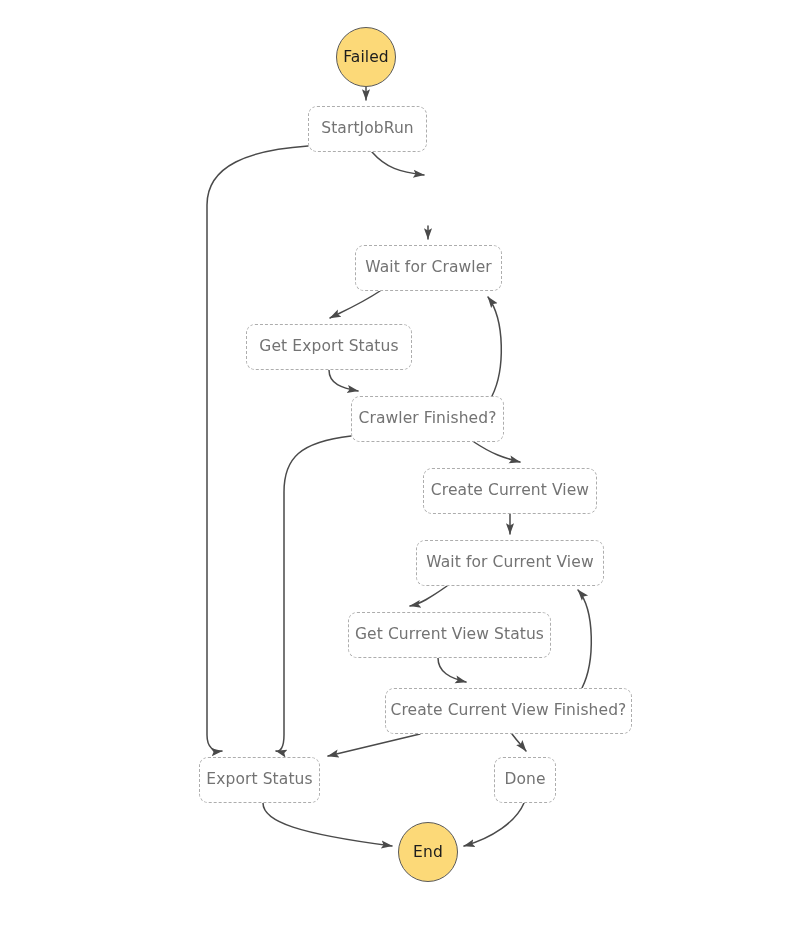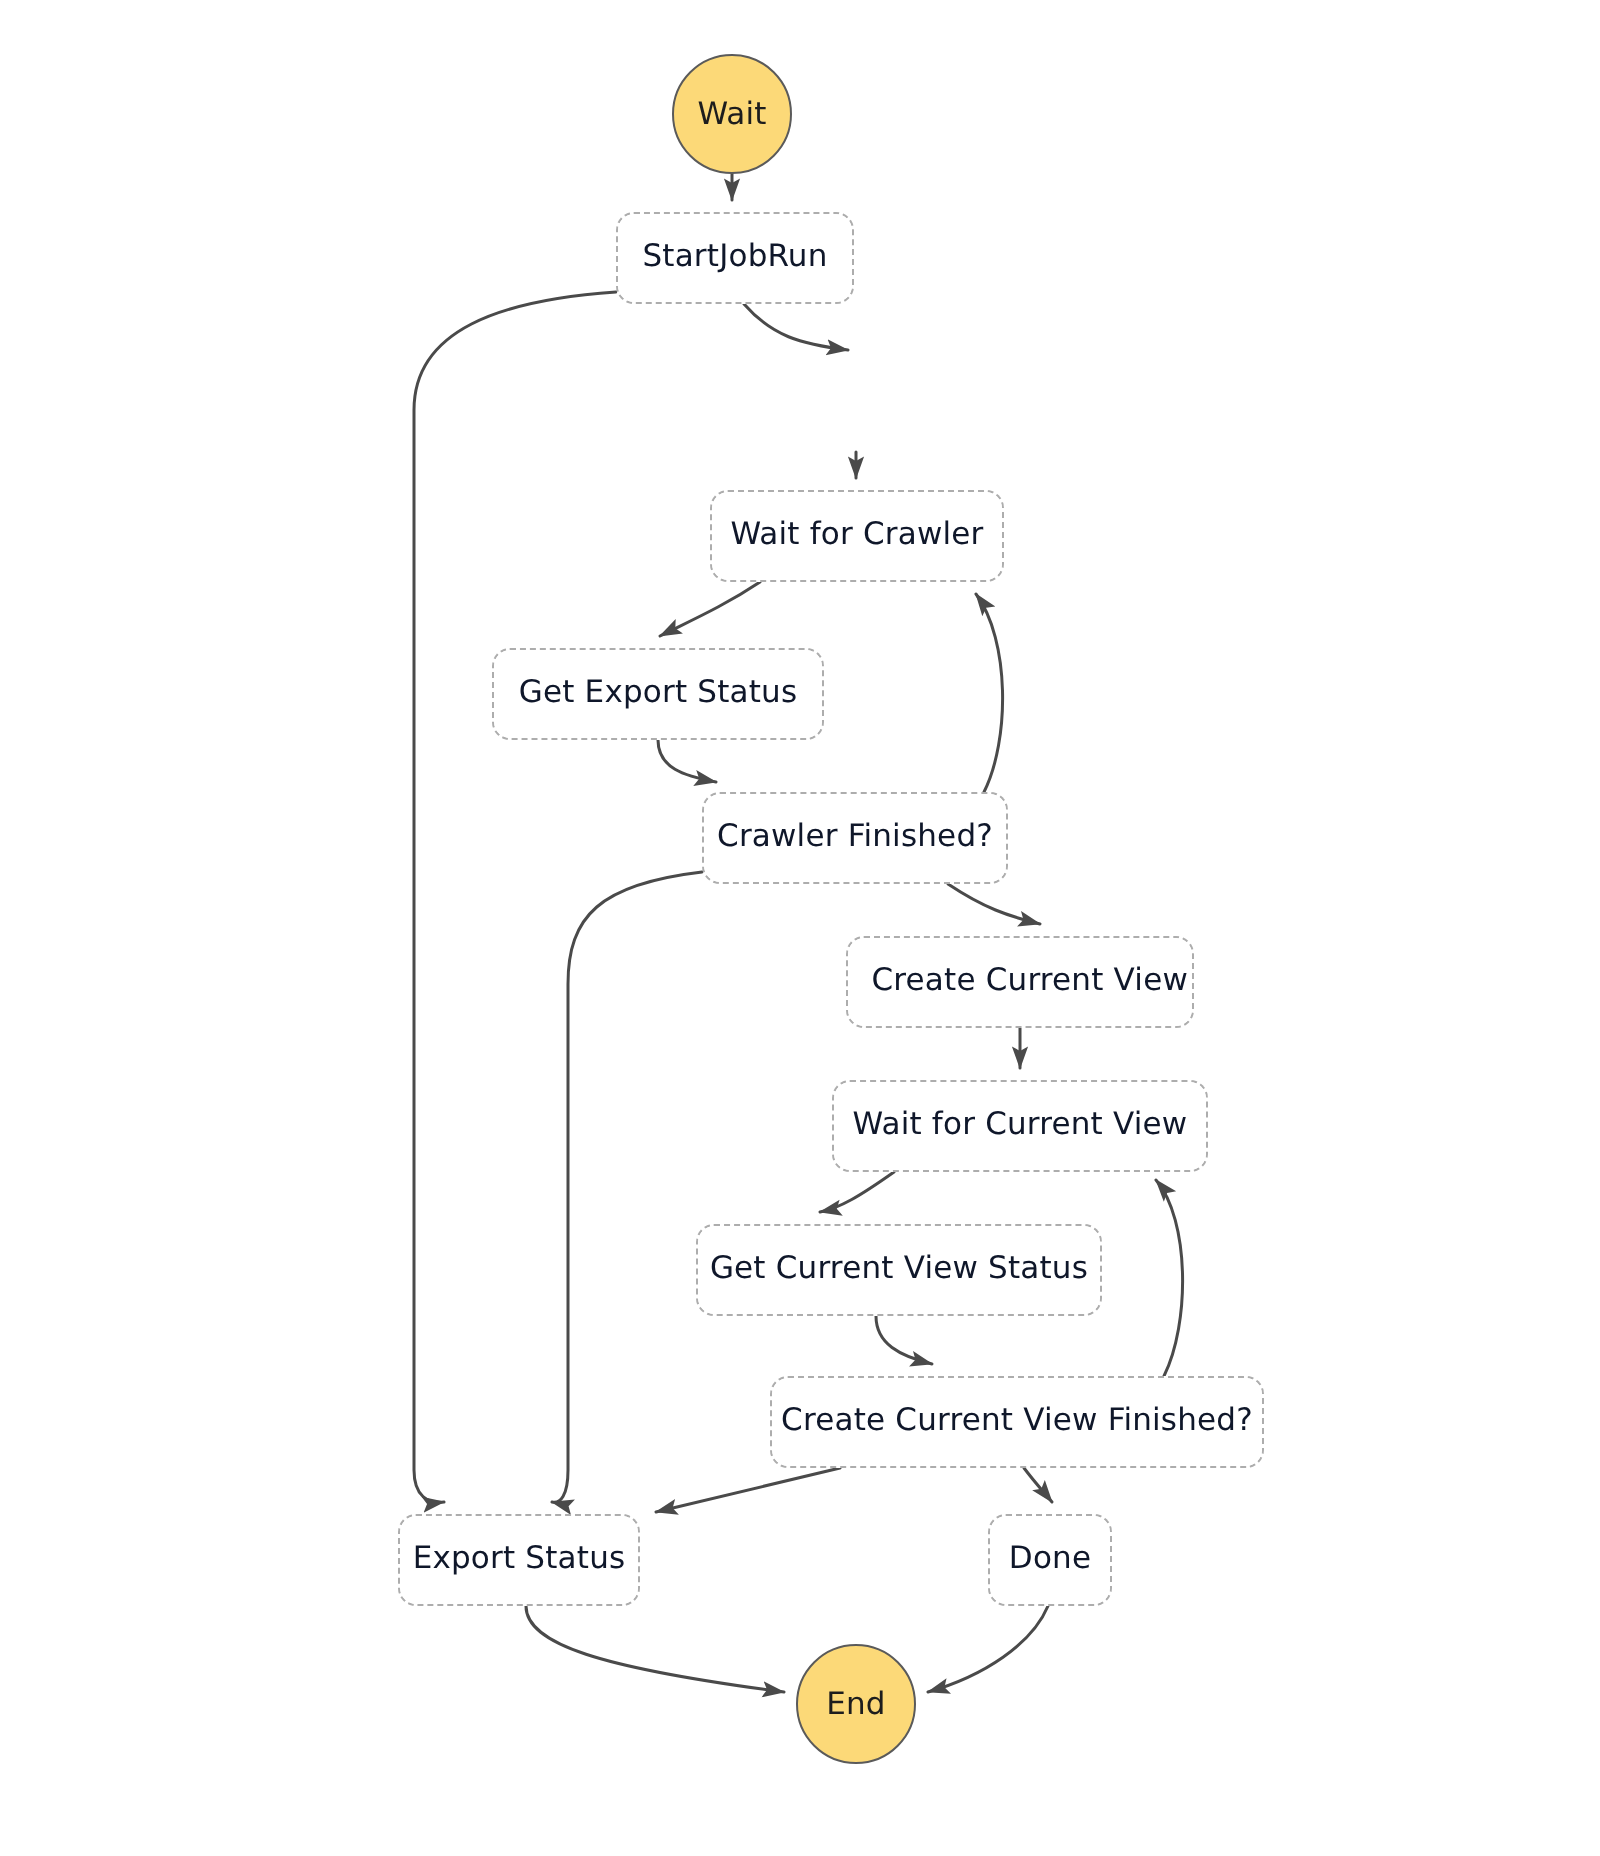--- a/index.html
+++ b/index.html
@@ -38,21 +38,21 @@
     box-sizing: border-box;
     display: flex;
     align-items: center;
     justify-content: center;
     text-align: center;
   }
   .node-task {
     background: #ffffff;
     border: 1.6px dashed #adadad;
     border-radius: 9px;
-    color: #0f172a;
+    color: #737373;
     font-size: 15.5px;
     line-height: 1.1;
     letter-spacing: 0.1px;
     white-space: nowrap;
   }
   .node-terminal {
     background: #fcd978;
     border: 1.5px solid #5a5a5a;
     border-radius: 50%;
     color: #1d1d1d;
@@ -91,35 +91,35 @@
         <path d="M 308,146 C 250,150 207,165 207,205 L 207,735 C 207,748 214,752 222,751" fill="none" stroke="#4a4a4a" stroke-width="1.5" stroke-linecap="round" marker-end="url(#arrowhead)"></path>
         <path d="M 351,436 C 300,442 284,458 284,492 L 284,735 C 284,748 280,752 276,751" fill="none" stroke="#4a4a4a" stroke-width="1.5" stroke-linecap="round" marker-end="url(#arrowhead)"></path>
         <path d="M 420,734 L 328,756" fill="none" stroke="#4a4a4a" stroke-width="1.5" stroke-linecap="round" marker-end="url(#arrowhead)"></path>
         <path d="M 263,803 C 263,822 300,834 392,846" fill="none" stroke="#4a4a4a" stroke-width="1.5" stroke-linecap="round" marker-end="url(#arrowhead)"></path>
         <path d="M 524,803 C 516,822 492,838 464,846" fill="none" stroke="#4a4a4a" stroke-width="1.5" stroke-linecap="round" marker-end="url(#arrowhead)"></path>
       </g>
   </svg>
 
   <div id="node-layer">
       <div class="node node-terminal" style="left: 336px; top: 27px; width: 60px; height: 60px;">
-        <span class="node-label">Wait</span>
+        <span class="node-label">Failed</span>
       </div>
       <div class="node node-task" style="left: 308px; top: 106px; width: 119px; height: 46px;">
         <span class="node-label">StartJobRun</span>
       </div>
       <div class="node node-task" style="left: 355px; top: 245px; width: 147px; height: 46px;">
         <span class="node-label">Wait for Crawler</span>
       </div>
       <div class="node node-task" style="left: 246px; top: 324px; width: 166px; height: 46px;">
         <span class="node-label">Get Export Status</span>
       </div>
       <div class="node node-task" style="left: 351px; top: 396px; width: 153px; height: 46px;">
         <span class="node-label">Crawler Finished?</span>
       </div>
-      <div class="node node-task" style="left: 423px; top: 468px; width: 174px; height: 46px; justify-content: flex-end;">
+      <div class="node node-task" style="left: 423px; top: 468px; width: 174px; height: 46px;">
         <span class="node-label">Create Current View</span>
       </div>
       <div class="node node-task" style="left: 416px; top: 540px; width: 188px; height: 46px;">
         <span class="node-label">Wait for Current View</span>
       </div>
       <div class="node node-task" style="left: 348px; top: 612px; width: 203px; height: 46px;">
         <span class="node-label">Get Current View Status</span>
       </div>
       <div class="node node-task" style="left: 385px; top: 688px; width: 247px; height: 46px;">
         <span class="node-label">Create Current View Finished?</span>

